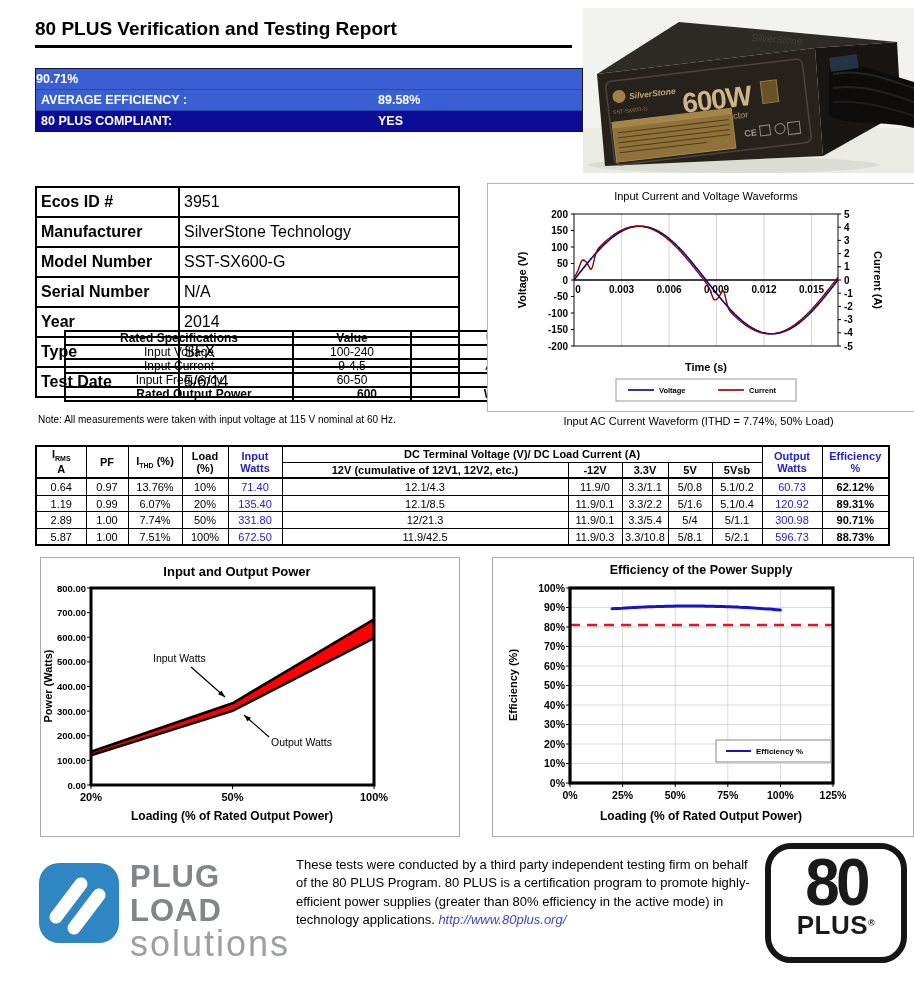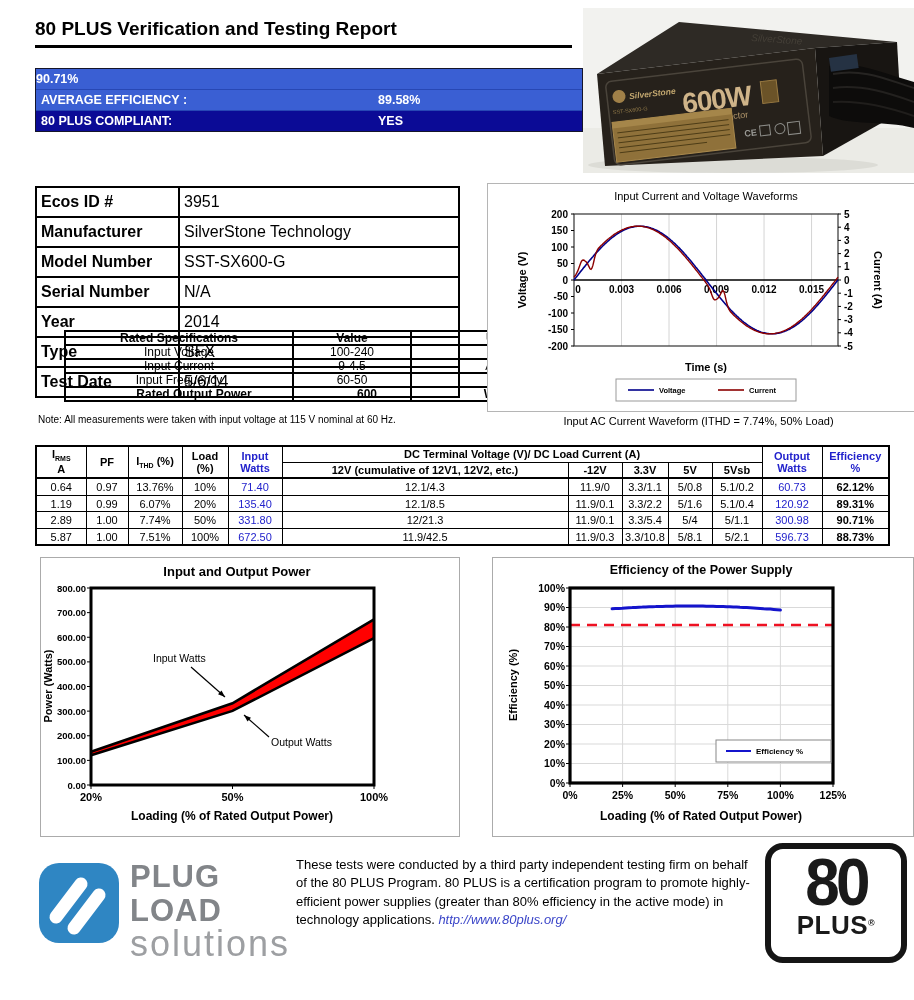--- a/index.html
+++ b/index.html
@@ -47,21 +47,21 @@
 
   .plug-logo{position:absolute;left:38px;top:860px;width:260px;height:90px;}
   .plug-icon{position:absolute;left:0;top:2px;}
   .plug-words{position:absolute;left:92px;top:0;}
   .plug-l1{font-size:31px;font-weight:bold;color:#828589;letter-spacing:1px;line-height:1.1;}
   .plug-l2{font-size:36px;color:#9d9fa2;letter-spacing:2px;line-height:1.0;margin-top:-2px;}
 
   .foot-par{position:absolute;left:296px;top:856px;width:464px;font-size:13px;line-height:1.42;}
   .foot-link{color:#3a45c8;font-style:italic;}
 
-  .badge{position:absolute;left:765px;top:843px;width:142px;height:120px;border:6px solid #151515;border-radius:18px;box-sizing:border-box;text-align:center;background:#fff;}
+  .badge{position:absolute;left:765px;top:843px;width:142px;height:120px;border:6px solid #151515;border-radius:26px;box-sizing:border-box;text-align:center;background:#fff;}
   .badge-80{font-size:66px;font-weight:bold;letter-spacing:-4px;line-height:0.92;margin-top:3px;transform:scaleX(0.94);color:#1a1a1a;}
   .badge-plus{font-size:26px;font-weight:bold;color:#1a1a1a;letter-spacing:0.5px;margin-top:-3px;}
   .badge-plus sup{font-size:9px;vertical-align:8px;}
 </style>
 </head>
 <body>
 
 <div class="page-title">80 PLUS Verification and Testing Report</div>
 
 <div class="summary">

